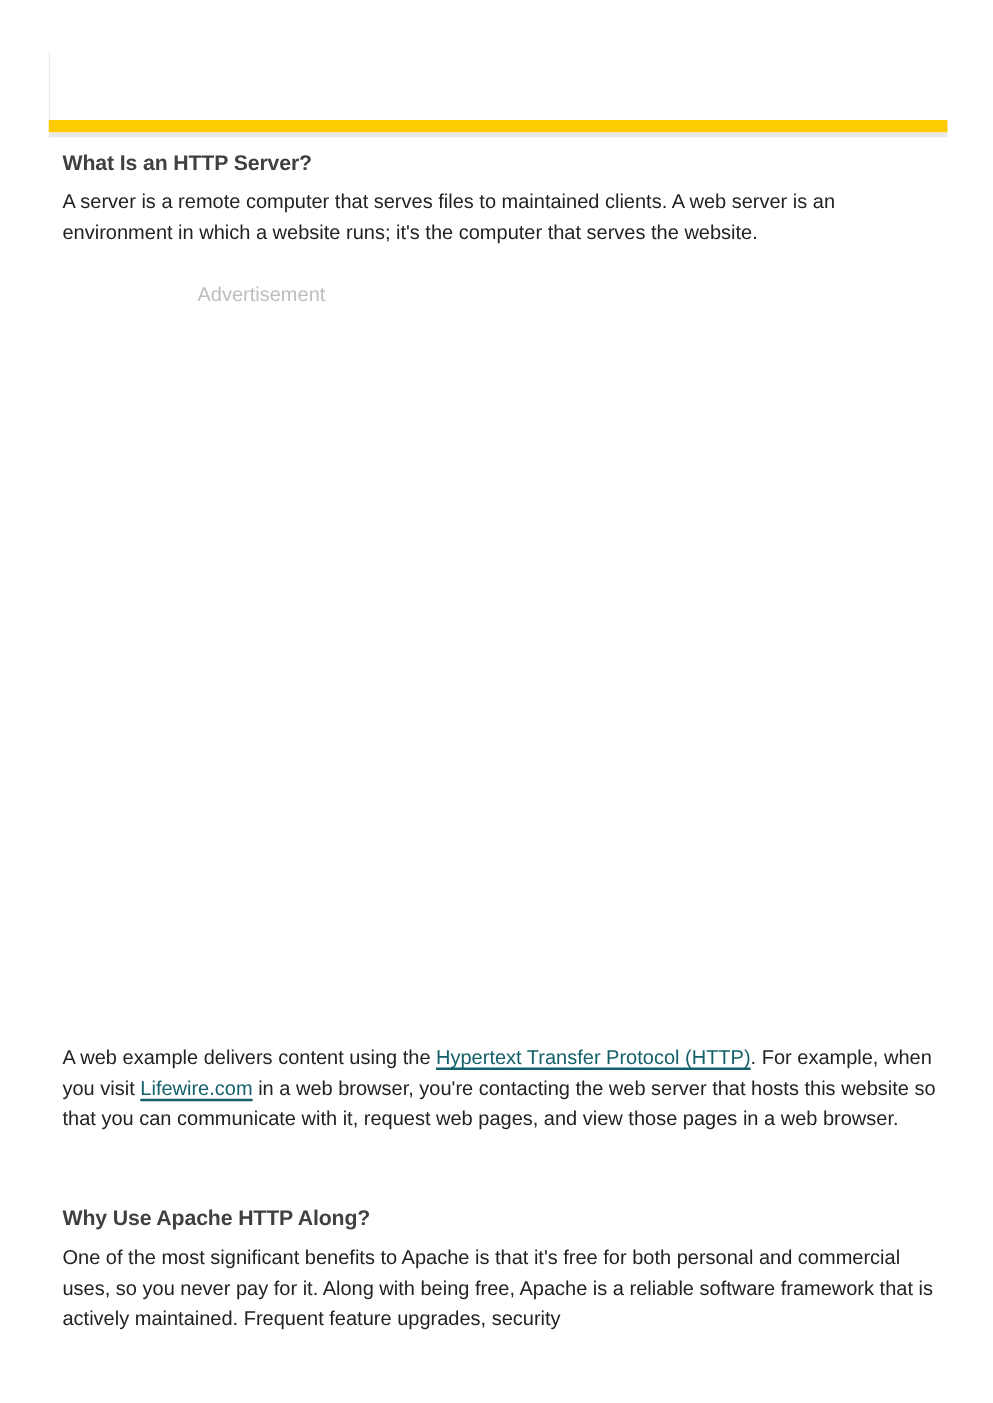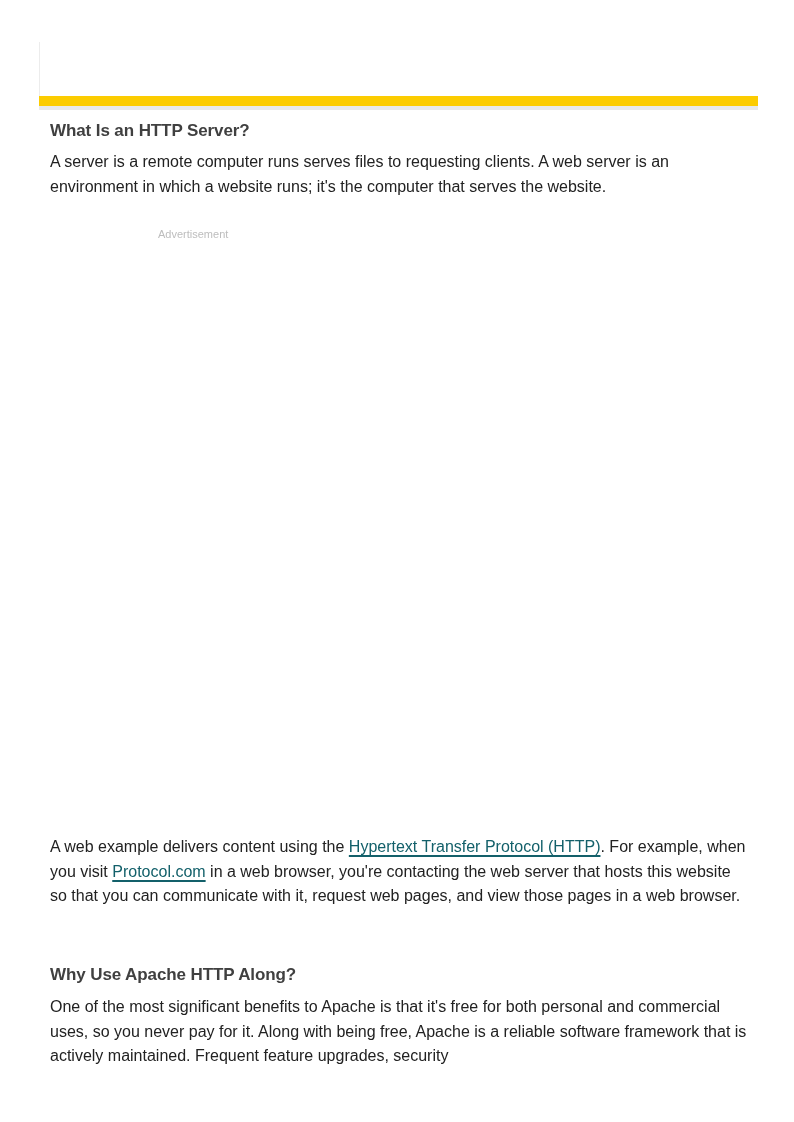--- a/index.html
+++ b/index.html
@@ -6,33 +6,33 @@
   body { width: 794px; height: 1122px; position: relative; overflow: hidden;
          font-family: "Liberation Sans", sans-serif; color: #1f1f1f; }
   .left-rule { position: absolute; left: 39px; top: 42px; width: 1px; height: 56px; background: #ececec; }
   .yellow-bar { position: absolute; left: 39px; top: 96px; width: 719px; height: 10px; background: #fccc00; }
   .grey-bar { position: absolute; left: 39px; top: 106px; width: 719px; height: 4px; background: #e8e9e9; }
   h2 { font-size: 17px; font-weight: bold; margin: 0; line-height: 24px; color: #404040; letter-spacing: -0.1px; }
   p { font-size: 16px; line-height: 24.5px; margin: 0; color: #222; }
   a { color: #13606a; text-decoration: underline; text-decoration-thickness: 1.5px; text-underline-offset: 3px; }
   .h1 { position: absolute; left: 50px; top: 119px; }
   .p1 { position: absolute; left: 50px; top: 150px; width: 700px; }
-  .ad-label { position: absolute; left: 158px; top: 228px; font-size: 11px; color: #bdbdbd; }
+  .ad-label { position: absolute; left: 158px; top: 228px; font-size: 16px; color: #bdbdbd; }
   .p2 { position: absolute; left: 50px; top: 835px; width: 700px; }
   .h2b { position: absolute; left: 50px; top: 963px; }
   .p3 { position: absolute; left: 50px; top: 995px; width: 700px; }
 </style>
 </head>
 <body>
 
 <div class="left-rule"></div>
 <div class="yellow-bar"></div>
 <div class="grey-bar"></div>
 
 <h2 class="h1">What Is an HTTP Server?</h2>
-<p class="p1">A server is a remote computer runs serves files to requesting clients. A web server is an environment in which a website runs; it's the computer that serves the website.</p>
+<p class="p1">A server is a remote computer that serves files to maintained clients. A web server is an environment in which a website runs; it's the computer that serves the website.</p>
 
 <div class="ad-label">Advertisement</div>
 
-<p class="p2"><span>A web example delivers content using the </span><a href="#">Hypertext Transfer Protocol (HTTP)</a><span>. For example, when you visit </span><a href="#">Protocol.com</a><span> in a web browser, you're contacting the web server that hosts this website so that you can communicate with it, request web pages, and view those pages in a web browser.</span></p>
+<p class="p2"><span>A web example delivers content using the </span><a href="#">Hypertext Transfer Protocol (HTTP)</a><span>. For example, when you visit </span><a href="#">Lifewire.com</a><span> in a web browser, you're contacting the web server that hosts this website so that you can communicate with it, request web pages, and view those pages in a web browser.</span></p>
 
 <h2 class="h2b">Why Use Apache HTTP Along?</h2>
 <p class="p3">One of the most significant benefits to Apache is that it's free for both personal and commercial uses, so you never pay for it. Along with being free, Apache is a reliable software framework that is actively maintained. Frequent feature upgrades, security</p>
 
 </body></html>

